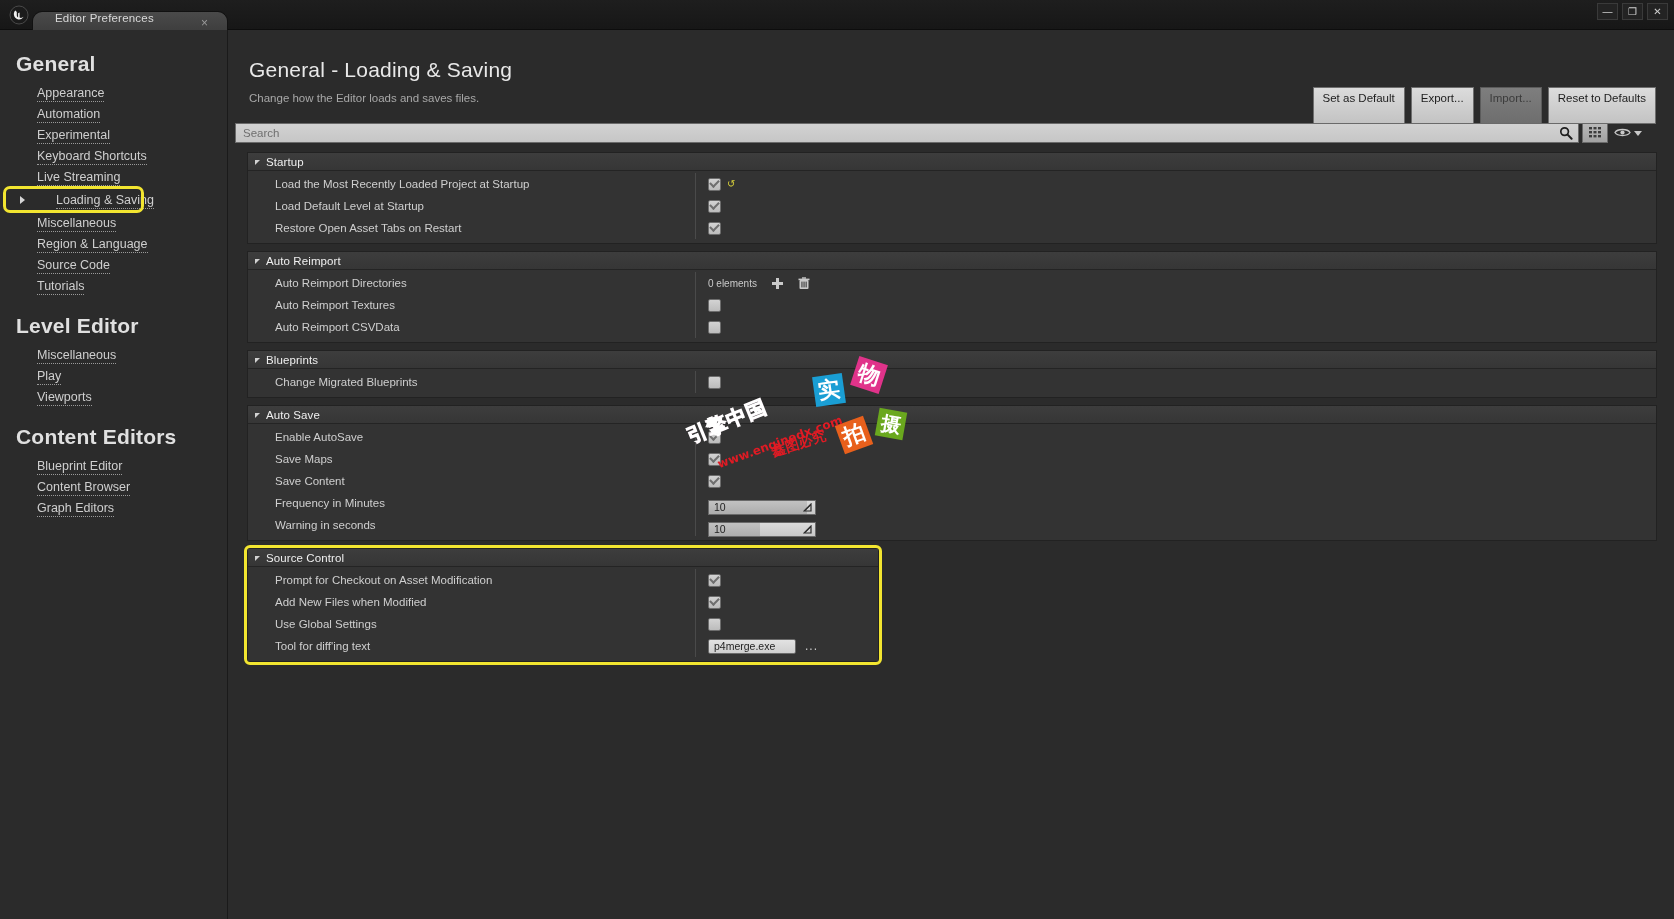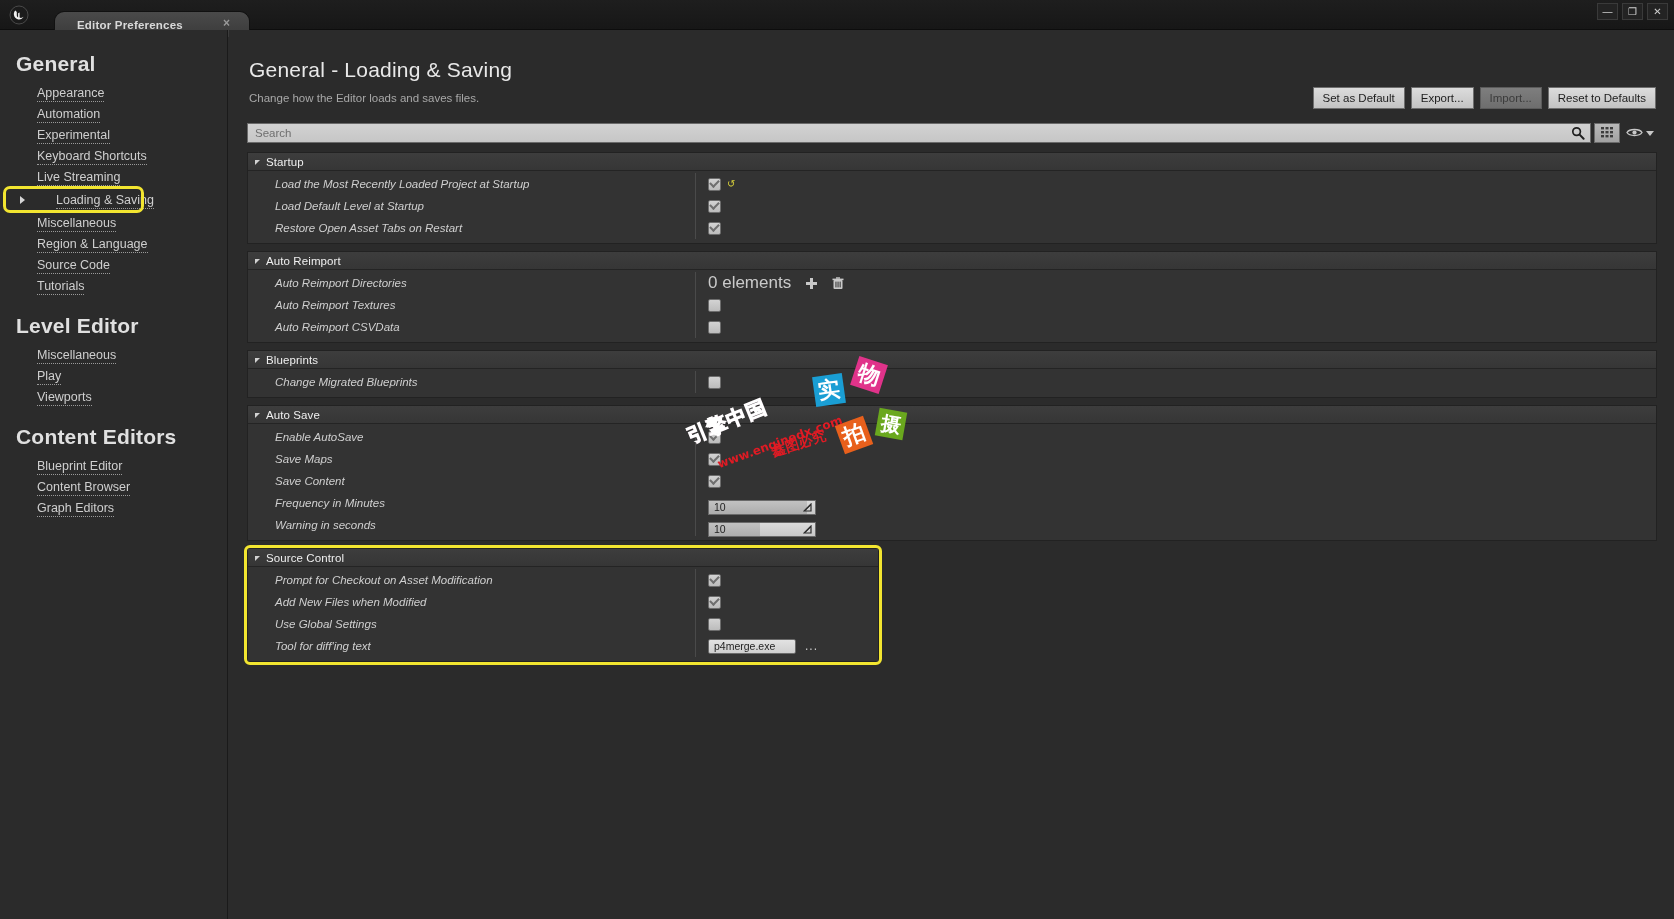--- a/index.html
+++ b/index.html
@@ -23,26 +23,26 @@
     border-bottom: 1px solid #0d0d0d;
   }
   .ue-logo {
     position: absolute; left: 8px; top: 4px;
     width: 22px; height: 22px;
     display: flex; align-items: center; justify-content: center;
     color: #e8e8e8; font-size: 17px; font-style: italic;
     font-family: "Liberation Serif", serif; font-weight: bold;
   }
   .tab {
-    position: absolute; left: 54px; top: 11px;
+    position: absolute; left: 32px; top: 11px;
     width: 196px; height: 26px;
     background: linear-gradient(180deg,#4a4a4a 0%, #3a3a3a 100%);
     border-top-left-radius: 10px; border-top-right-radius: 10px;
     border: 1px solid #111; border-bottom: none;
-    display: flex; align-items: center; font-weight: bold;
+    display: flex; 
   }
   .tab-label {
     margin-left: 22px; color: #d9d9d9; font-size: 11.5px;
     letter-spacing: .2px; white-space: nowrap;
   }
   .tab-close {
     position: absolute; right: 16px; top: 5px;
     width: 13px; height: 13px; color: #9a9a9a;
     font-size: 12px; line-height: 13px; text-align: center;
     cursor: pointer;
@@ -112,31 +112,31 @@
     color: #a8a8a8; font-size: 11.5px;
   }
   .hdr-buttons {
     position: absolute; right: 18px; top: 57px;
     display: flex; gap: 6px; align-items: center;
   }
   .btn {
     background: linear-gradient(180deg,#dcdcdc 0%, #c3c3c3 100%);
     border: 1px solid #6e6e6e;
     color: #1d1d1d; font-size: 11.5px;
-    padding: 4px 9px 4px 9px;
+    padding: 4px 9px 19px 9px;
     cursor: pointer; white-space: nowrap;
   }
   .btn.disabled {
     background: linear-gradient(180deg,#7e7e7e 0%, #6e6e6e 100%);
     color: #3b3b3b; border-color: #5b5b5b; cursor: default;
   }
 
   
   .searchrow {
-    position: absolute; left: 18px; top: 93px;
+    position: absolute; left: 6px; top: 93px;
     width: 1410px; height: 20px;
     display: flex; align-items: stretch;
   }
   .searchbox {
     flex: 1; position: relative;
     background: linear-gradient(180deg,#d2d2d2 0%, #c6c6c6 100%);
     border: 1px solid #6a6a6a;
     display: flex; align-items: center;
   }
   .searchbox input {
@@ -202,21 +202,21 @@
   .cat-body { background: #333333; padding: 2px 0 4px 0; }
   .prop-row {
     position: relative;
     height: 22px;
     display: flex; align-items: center;
   }
   .prop-name {
     width: 447px;
     color: #cfcfcf; font-size: 11.5px;
     padding-left: 27px;
-    white-space: nowrap; overflow: hidden; font-style: italic;
+    white-space: nowrap; overflow: hidden;
   }
   .prop-value {
     flex: 1;
     border-left: 1px solid #4a4a4a;
     height: 22px;
     display: flex; align-items: center;
     padding-left: 12px;
     position: relative;
   }
   
@@ -232,21 +232,21 @@
     width: 7px; height: 4px;
     border-left: 2px solid #6f6f6f;
     border-bottom: 2px solid #6f6f6f;
     transform: rotate(-45deg) translate(1px,-1px);
   }
   .revert-icon {
     margin-left: 6px; color: #d8d13a; font-size: 10px;
     cursor: pointer; line-height: 1;
   }
   
-  .elements-txt { color: #cacaca; font-size: 17px; }
+  .elements-txt { color: #cacaca; font-size: 10px; }
   .icon-btn {
     margin-left: 14px; cursor: pointer;
     display: flex; align-items: center;
   }
   
   .numbox {
     width: 108px; height: 15px;
     background: linear-gradient(180deg,#dcdcdc 0%, #c8c8c8 100%);
     border: 1px solid #6a6a6a;
     display: flex; align-items: center;

